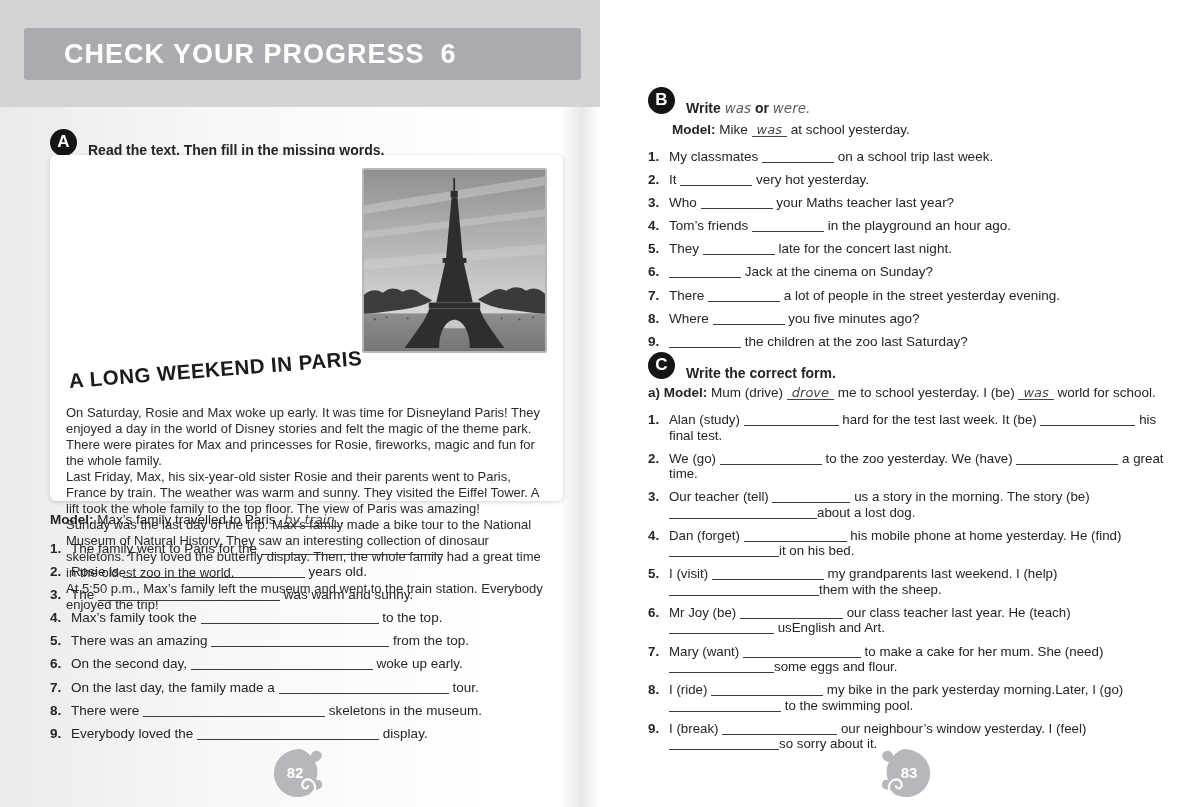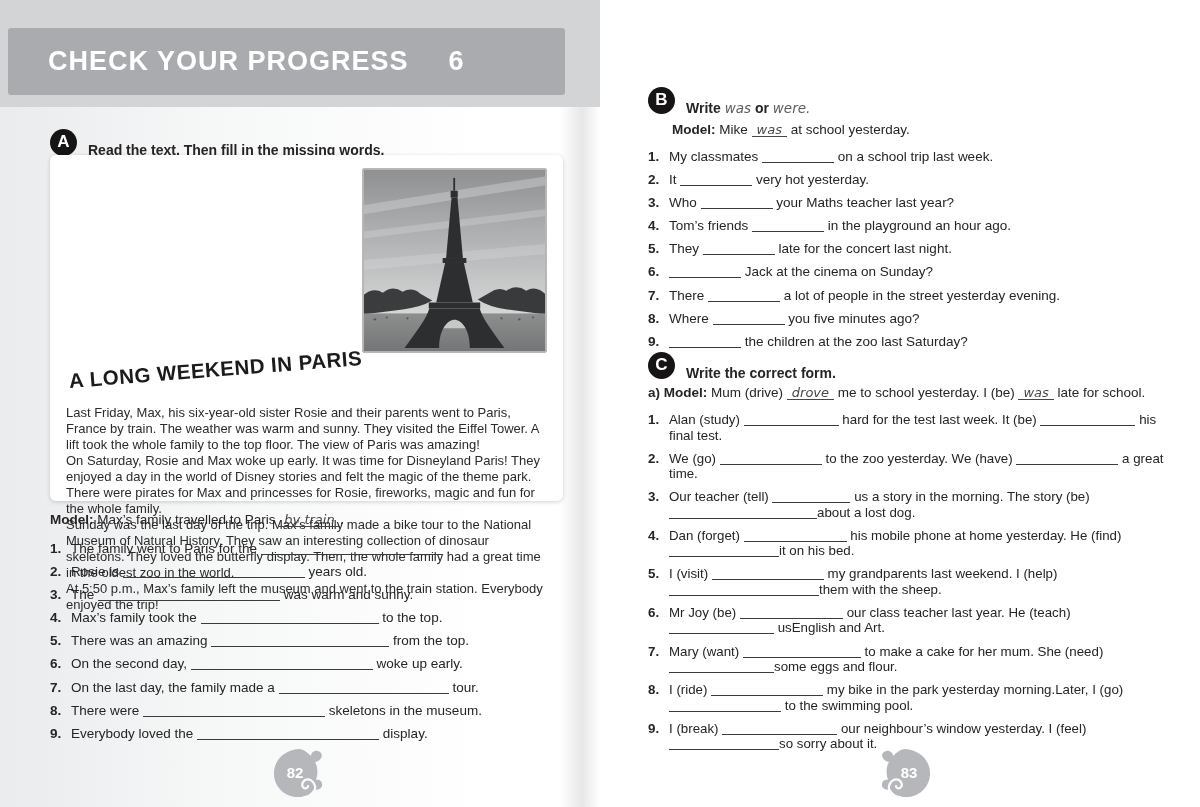--- a/index.html
+++ b/index.html
@@ -5,22 +5,22 @@
   * { margin:0; padding:0; box-sizing:border-box; }
   body { background:#fff; font-family:"Liberation Sans", sans-serif; color:#262424; }
   .stage { position:relative; width:1200px; height:807px; background:#fff; overflow:hidden; }
 
   
   .left-gray-top { position:absolute; left:0; top:0; width:600px; height:107px; background:#d2d4d6; }
   .page-left-bg { position:absolute; left:0; top:107px; width:600px; height:700px;
     background:linear-gradient(90deg,#eaebed 0%, #f6f7f7 35%, #ffffff 80%); }
   .gutter-shadow { position:absolute; left:560px; top:107px; width:40px; height:700px;
     background:linear-gradient(90deg, rgba(255,255,255,0) 0%, rgba(120,122,126,0.18) 55%, rgba(255,255,255,0) 100%); }
-  .banner { position:absolute; left:8px; top:28px; width:557px; height:67px; background:#a9abae;
-    border-radius:3px; display:flex; align-items:center; padding-left:40px;gap:24px; }
+  .banner { position:absolute; left:24px; top:28px; width:557px; height:52px; background:#a9abae;
+    border-radius:3px; display:flex; align-items:center; padding-left:40px; }
   .banner .t { color:#fff; font-weight:bold; font-size:27px; letter-spacing:1px; }
   .banner .n { color:#fff; font-weight:bold; font-size:27px; margin-left:16px; }
 
   
   .sec-head { position:absolute; display:flex; align-items:center; }
   .badge { width:27px; height:27px; background:#161414; border-radius:50%; color:#fff;
     font-weight:bold; font-size:17px; display:flex; align-items:center; justify-content:center; flex:0 0 27px; }
   .sec-head .instr { margin-left:11px; font-weight:bold; font-size:14px;margin-top:16px; }
   .hw-word { font-family:"DejaVu Sans", cursive; font-style:italic; font-weight:normal; color:#5d5d5d; font-size:13.5px; }
 
@@ -110,22 +110,22 @@
         <path d="M89.5,29 L95.5,29 L101,90 L84,90 Z"></path>
         <rect x="80.5" y="90" width="24" height="5"></rect>
         <path d="M83,95 L102,95 L111,135 L74,135 Z"></path>
         <rect x="66.5" y="135" width="52" height="6"></rect>
         <path d="M67,141 L118,141 C120.5,151 131,164 143,181 L108,181 C108,162 99.5,152.5 92.5,152.5 C85.5,152.5 77,162 77,181 L42,181 C54,164 64.5,151 67,141 Z"></path>
       </g>
       <rect x="0.5" y="0.5" width="184" height="184" fill="none" stroke="#b5b5b5"></rect>
     </svg>
     <div class="story-title">A LONG WEEKEND IN PARIS</div>
     <div class="story-text">
+      <div>On Saturday, Rosie and Max woke up early. It was time for Disneyland Paris! They enjoyed a day in the world of Disney stories and felt the magic of the theme park. There were pirates for Max and princesses for Rosie, fireworks, magic and fun for the whole family.</div>
       <div>Last Friday, Max, his six-year-old sister Rosie and their parents went to Paris, France by train. The weather was warm and sunny. They visited the Eiffel Tower. A lift took the whole family to the top floor. The view of Paris was amazing!</div>
-      <div>On Saturday, Rosie and Max woke up early. It was time for Disneyland Paris! They enjoyed a day in the world of Disney stories and felt the magic of the theme park. There were pirates for Max and princesses for Rosie, fireworks, magic and fun for the whole family.</div>
       <div>Sunday was the last day of the trip. Max’s family made a bike tour to the National Museum of Natural History. They saw an interesting collection of dinosaur skeletons. They loved the butterfly display. Then, the whole family had a great time in the oldest zoo in the world.</div>
       <div>At 5:50 p.m., Max’s family left the museum and went to the train station. Everybody enjoyed the trip!</div>
     </div>
   </div>
 
   <div class="model-line" style="left:50px; top:512px;">
     <b>Model:</b>
     <span>Max’s family travelled to Paris</span>
     <span class="hw-ans">by train</span><span>.</span>
   </div>
@@ -229,21 +229,21 @@
     <div class="badge">C</div>
     <div class="instr">Write the correct form.</div>
   </div>
 
   <div class="model-line c-model">
     <b>a) Model:</b>
     <span>Mum (drive)</span>
     <span class="hw-ans">drove</span>
     <span>me to school yesterday. I (be)</span>
     <span class="hw-ans">was</span>
-    <span>late for school.</span>
+    <span>world for school.</span>
   </div>
 
   <div class="items" style="left:648px; top:412px; width:520px; font-size:13.3px;">
     <div class="item">
         <span class="num">1.</span>
         <span class="body"><span>Alan (study)</span> <span class="blank" style="width:95px;"></span> <span>hard for the test last week. It (be)</span> <span class="blank" style="width:95px;"></span> <span>his final test.</span></span>
       </div>
     <div class="item">
         <span class="num">2.</span>
         <span class="body"><span>We (go)</span> <span class="blank" style="width:102px;"></span> <span>to the zoo yesterday. We (have)</span> <span class="blank" style="width:102px;"></span> <span>a great time.</span></span>

